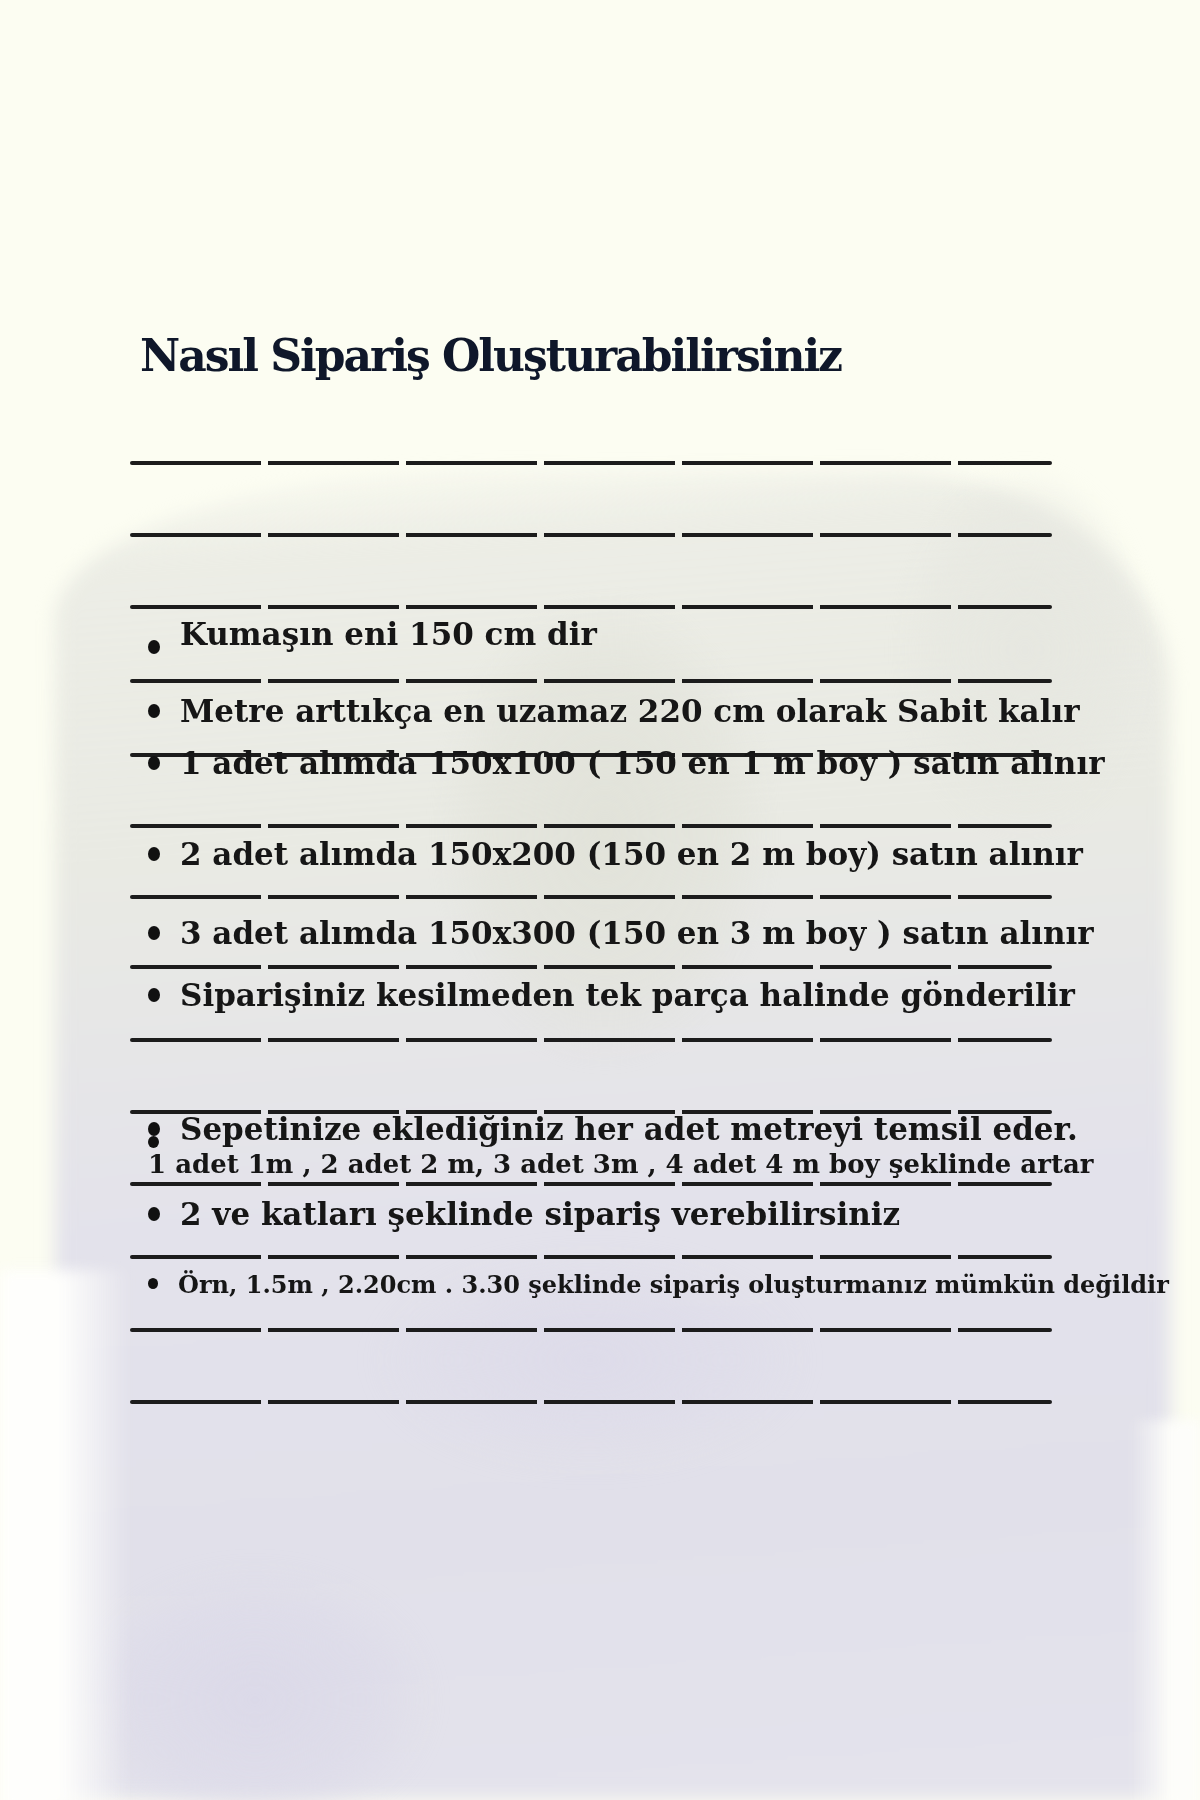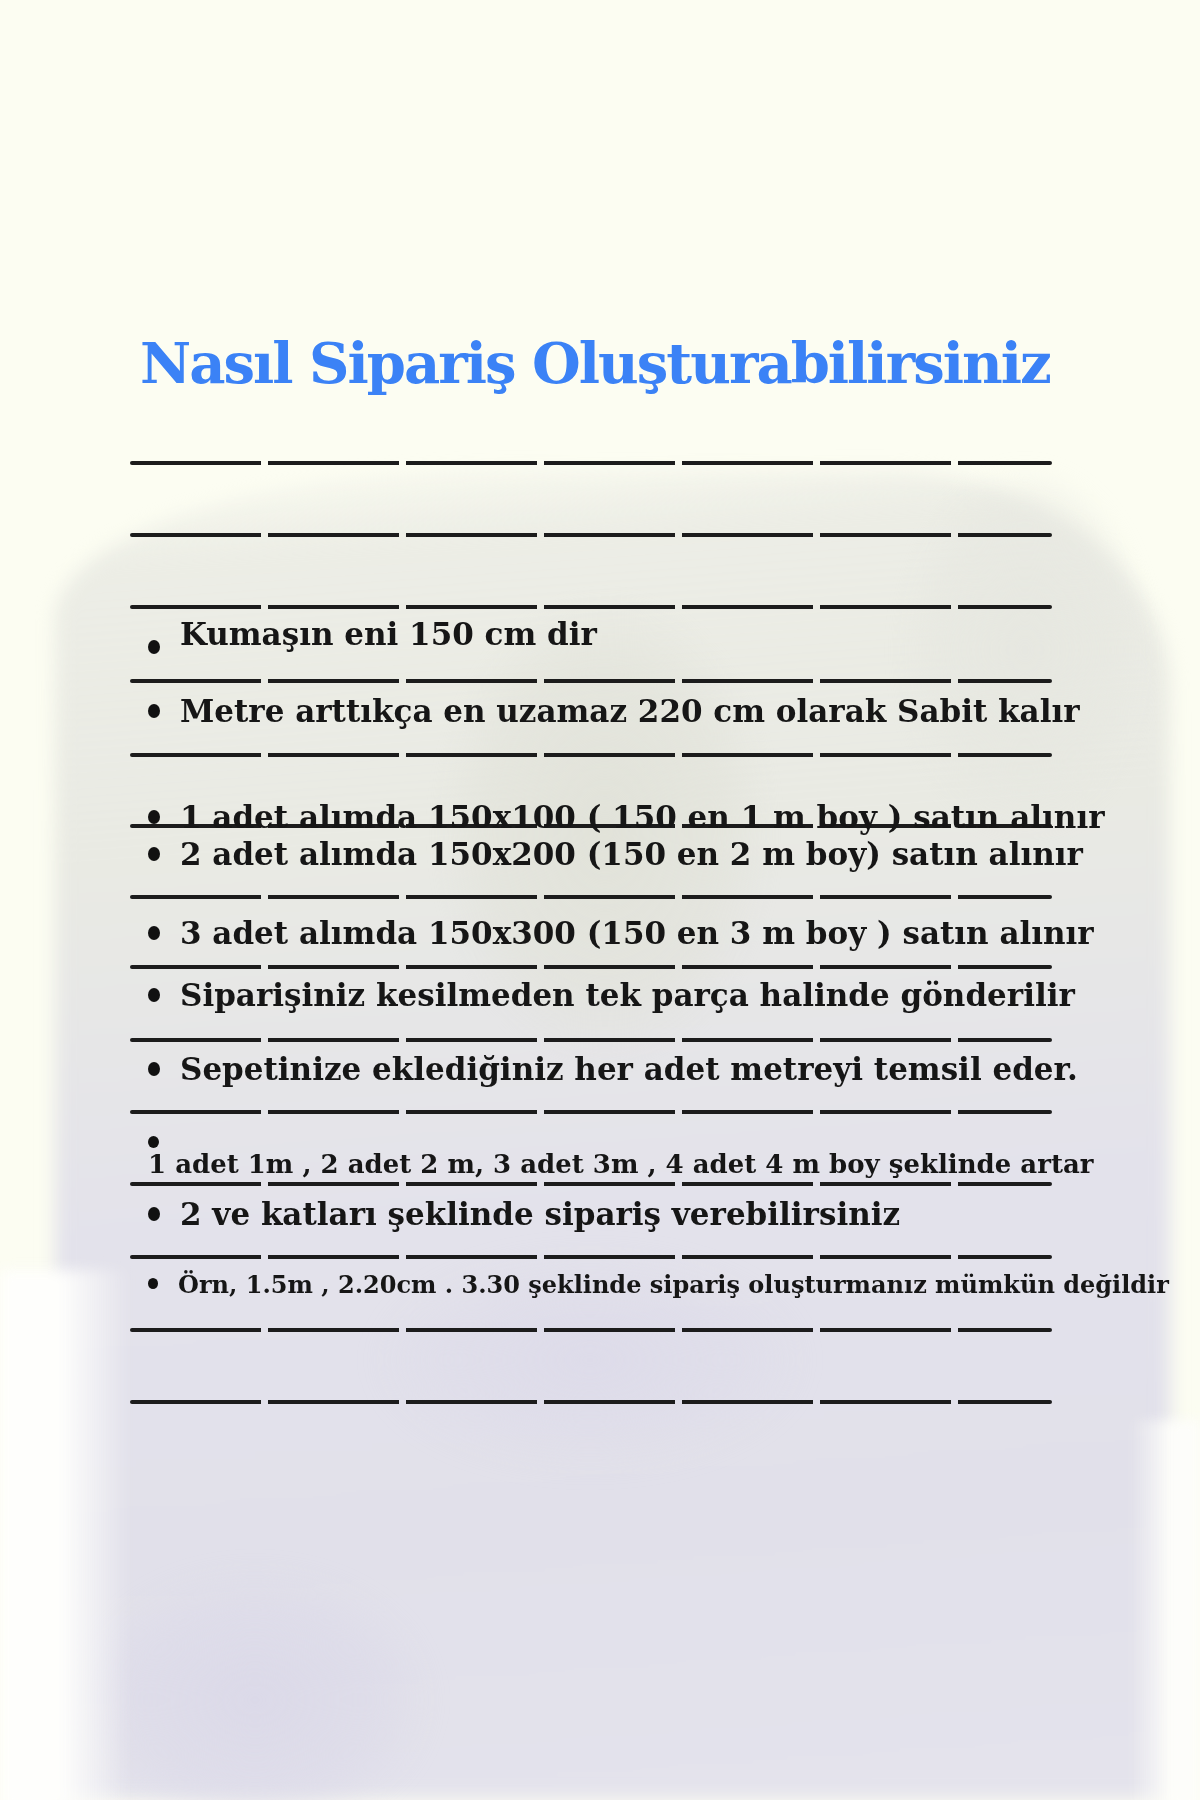--- a/index.html
+++ b/index.html
@@ -59,25 +59,25 @@
   }
 
   
   .content { position: absolute; left: 0; top: 0; width: 100%; height: 100%; z-index: 2; }
 
   .title {
     position: absolute;
     left: 140px; top: 330px;
     width: 940px;
     margin: 0;
-    font-size: 56px;
+    font-size: 44px;
     font-weight: 700;
     letter-spacing: -2px;
     white-space: nowrap;
-    color: #3b82f6;
+    color: #0f172a;
   }
 
   .rule {
     position: absolute;
     left: 130px;
     width: 922px;
     height: 4px;
     background-image: repeating-linear-gradient(90deg,
       #1c1c1c 0px, #1c1c1c 131px,
       rgba(28,28,28,0) 131px, rgba(28,28,28,0) 138px);
@@ -141,37 +141,37 @@
     <div class="rule" style="top:1400px;"></div>
 
     <div class="bullet-row fs-a" style="top:615px;align-items:flex-end;">
       <span class="dot"></span>
       <span>Kumaşın eni 150 cm dir</span>
     </div>
     <div class="bullet-row fs-a" style="top:692px;">
       <span class="dot"></span>
       <span>Metre arttıkça en uzamaz 220 cm olarak Sabit kalır</span>
     </div>
-    <div class="bullet-row fs-a" style="top:798px;">
+    <div class="bullet-row fs-a" style="top:744px;">
       <span class="dot"></span>
       <span>1 adet alımda 150x100  ( 150 en 1 m  boy ) satın alınır</span>
     </div>
     <div class="bullet-row fs-a" style="top:835px;">
       <span class="dot"></span>
       <span>2 adet alımda 150x200 (150 en 2 m boy) satın alınır</span>
     </div>
     <div class="bullet-row fs-a" style="top:914px;">
       <span class="dot"></span>
       <span>3 adet alımda 150x300 (150 en 3 m boy ) satın alınır</span>
     </div>
     <div class="bullet-row fs-a" style="top:976px;">
       <span class="dot"></span>
       <span>Siparişiniz kesilmeden tek parça halinde gönderilir</span>
     </div>
-    <div class="bullet-row fs-a" style="top:1050px;">
+    <div class="bullet-row fs-a" style="top:1110px;">
       <span class="dot"></span>
       <span>Sepetinize eklediğiniz her adet metreyi temsil eder.</span>
     </div>
     <div class="bullet-row fs-b" style="top:1127px;">
       <span class="dot"></span>
       <span>1 adet 1m , 2 adet 2 m, 3 adet 3m , 4 adet 4 m boy şeklinde  artar</span>
     </div>
     <div class="bullet-row fs-a" style="top:1195px;">
       <span class="dot"></span>
       <span>2 ve katları şeklinde sipariş verebilirsiniz</span>

